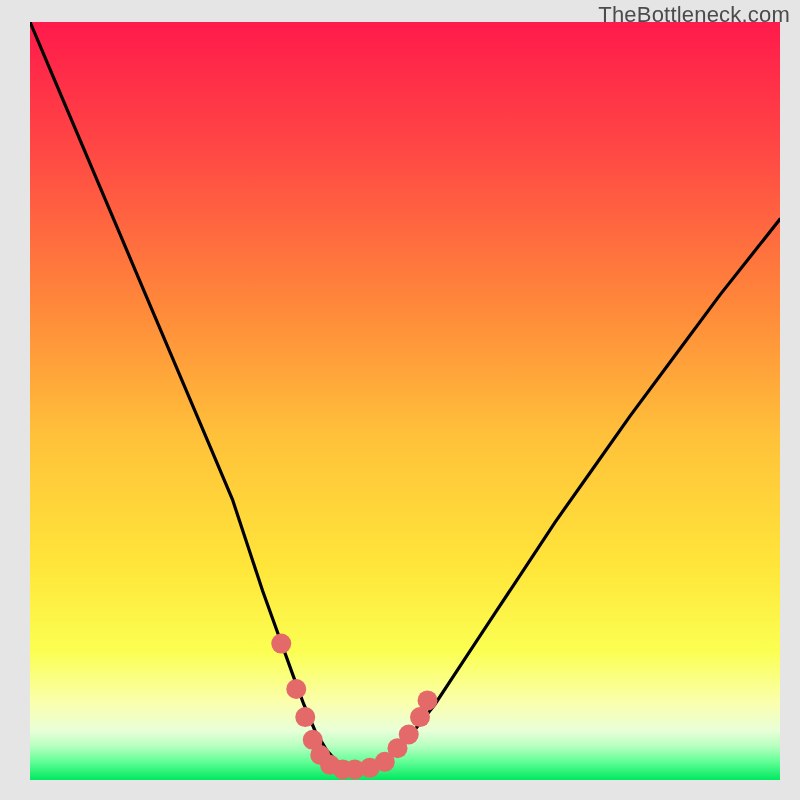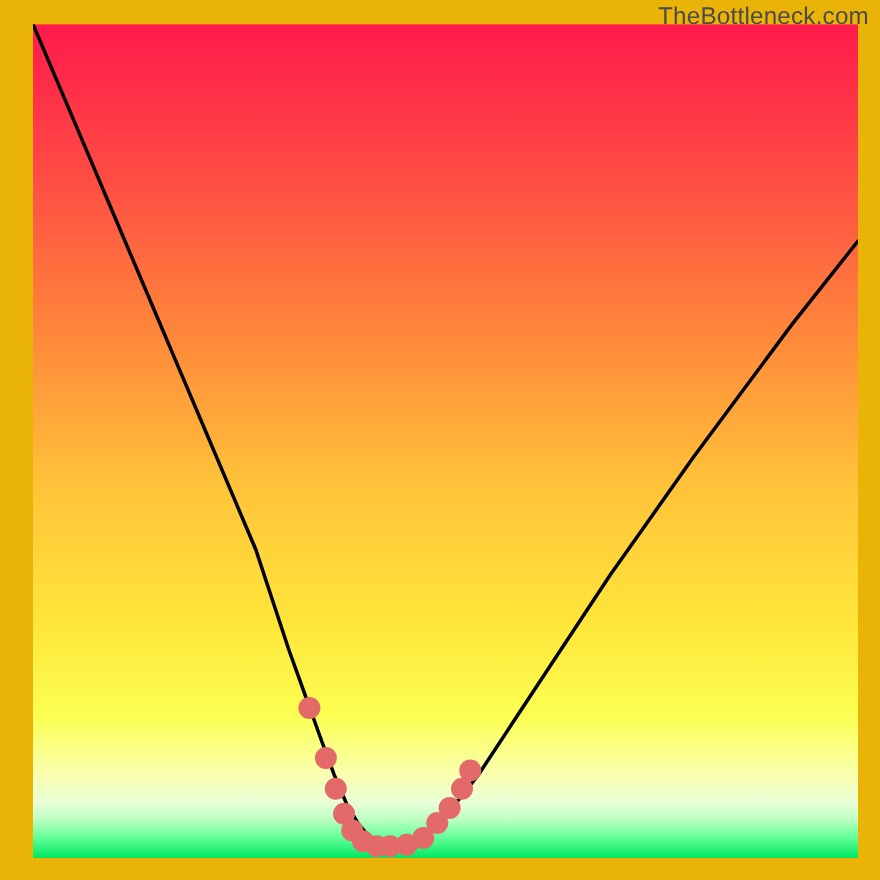--- a/index.html
+++ b/index.html
@@ -10,21 +10,21 @@
     overflow: hidden;
     background: #000;
     font-family: Arial, Helvetica, sans-serif;
   }
   .frame {
     position: absolute;
     left: 0;
     top: 0;
     width: 800px;
     height: 800px;
-    background: #eab308;
+    background: #e5e5e5;
   }
   .plot {
     position: absolute;
     left: 30px;
     top: 22px;
     width: 750px;
     height: 758px;
   }
   .watermark {
     position: absolute;

